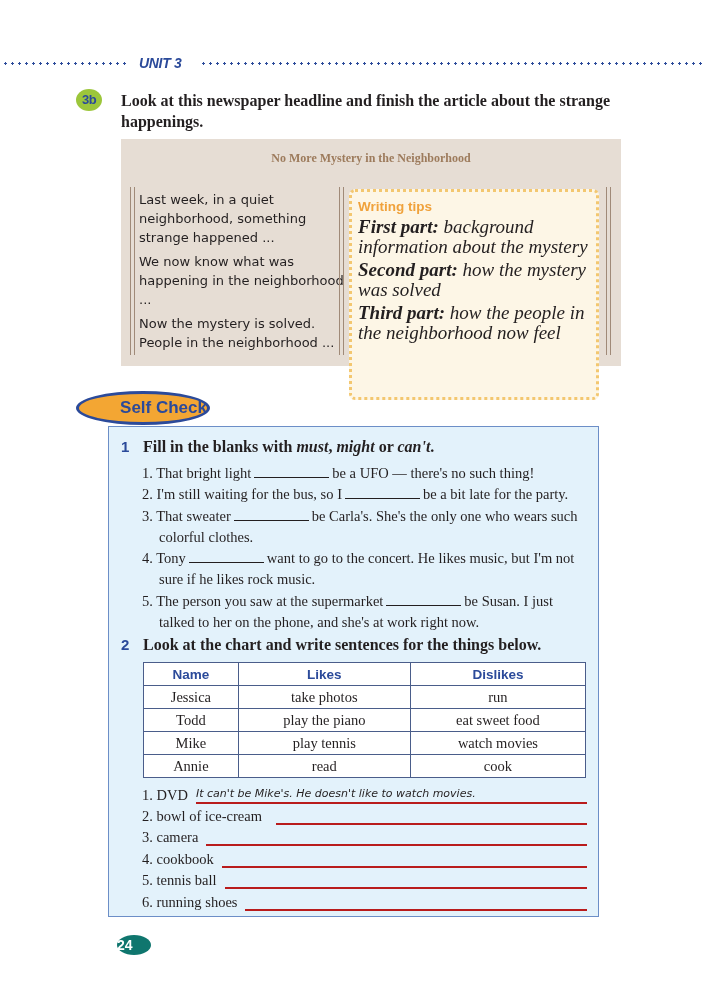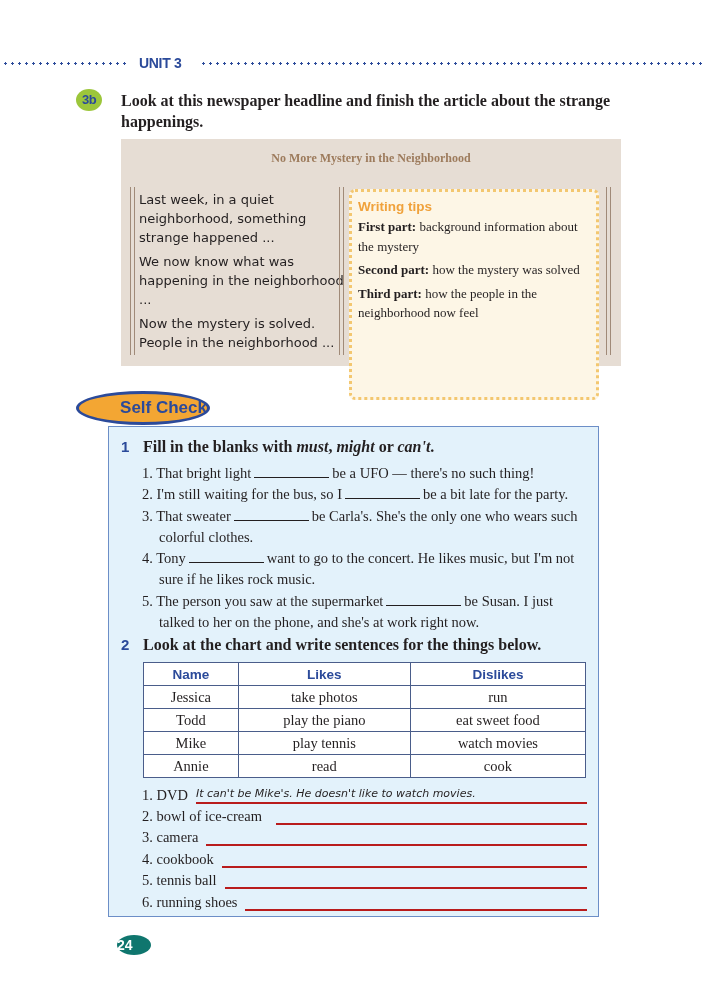--- a/index.html
+++ b/index.html
@@ -1,31 +1,31 @@
 <!DOCTYPE html>
 <html><head>
 <meta charset="utf-8">
 <style>
   html,body{margin:0;padding:0;background:#ffffff;}
   body{width:710px;height:1005px;position:relative;overflow:hidden;font-family:"Liberation Serif","DejaVu Serif",serif;color:#231f20;}
-  .unit-bar{position:absolute;left:0;top:55px;width:710px;height:16px;}
+  .unit-bar{position:absolute;left:0;top:55px;width:710px;height:16px;font-style:italic;}
   .dots{position:absolute;top:7px;height:3px;background-image:radial-gradient(circle,#2b4a9a 1.2px,transparent 1.4px);background-size:7px 3px;background-repeat:repeat-x;}
   .dots-left{left:2px;width:128px;}
   .dots-right{left:200px;width:506px;}
   .unit-label{position:absolute;left:139px;top:0;font-family:"Liberation Sans",sans-serif;font-weight:bold;font-size:14px;color:#2b4a9a;letter-spacing:-0.3px;}
   .badge-3b{position:absolute;left:76px;top:89px;width:26px;height:22px;border-radius:50%;background:#9cc63b;color:#2b4a9a;font-family:"Liberation Sans",sans-serif;font-weight:bold;font-size:13px;text-align:center;line-height:22px;letter-spacing:-0.5px;}
   .instruction{position:absolute;left:121px;top:90px;width:510px;font-weight:bold;font-size:16px;line-height:21px;}
   .article-box{position:absolute;left:121px;top:139px;width:500px;height:227px;background:#e6ddd4;}
   .headline{position:absolute;left:0;top:12px;width:100%;text-align:center;font-weight:bold;font-size:12px;color:#9d7b5c;}
   .vrule{position:absolute;top:48px;height:168px;width:3px;border-left:1px solid #a08a78;border-right:1px solid #a08a78;}
   .col-left{position:absolute;left:18px;top:51px;width:205px;font-family:"DejaVu Sans",sans-serif;font-size:13px;line-height:19px;color:#231f20;}
   .col-left p{margin:0 0 5px 0;}
   .tips{position:absolute;left:228px;top:50px;width:250px;height:211px;background:#fdf6e6;border:3px dotted #f3c770;border-radius:6px;padding:4px 6px;box-sizing:border-box;}
   .tips-title{font-family:"Liberation Sans",sans-serif;font-weight:bold;font-size:13.5px;color:#f0a23c;margin:3px 0 3px 0;}
-  .tip{font-size:13px;line-height:19.5px;margin:0 0 4px 0;}
+  .tip{font-size:19px;line-height:19.5px;margin:0 0 4px 0;font-style:italic;}
   .tip b{font-weight:bold;}
   .selfcheck{position:absolute;left:76px;top:391px;width:134px;height:34px;border-radius:50%;background:#f3a633;border:3px solid #2b4a9a;box-sizing:border-box;text-align:right;line-height:28px;font-family:"Liberation Sans",sans-serif;font-weight:bold;font-size:17px;color:#2b4a9a;}
   .sc-panel{position:absolute;left:108px;top:426px;width:491px;height:491px;background:#e3f2fb;border:1px solid #6c8ec7;box-sizing:border-box;}
   .q-head{position:absolute;left:12px;font-weight:bold;font-size:16px;}
   .q-num{display:inline-block;width:22px;font-family:"Liberation Sans",sans-serif;color:#2b4a9a;font-size:15px;}
   .ex{position:absolute;left:33px;width:445px;font-size:14.5px;line-height:21px;}
   .blank{display:inline-block;width:75px;border-bottom:1px solid #231f20;height:14px;vertical-align:baseline;margin:0 3px;}
   .indent{padding-left:17px;}
   table.chart{position:absolute;left:34px;top:235px;width:443px;border-collapse:collapse;background:#ffffff;}
   table.chart td, table.chart th{border:1px solid #4a5d8a;height:22px;padding:0 5px;font-size:14.5px;text-align:center;font-weight:normal;}

